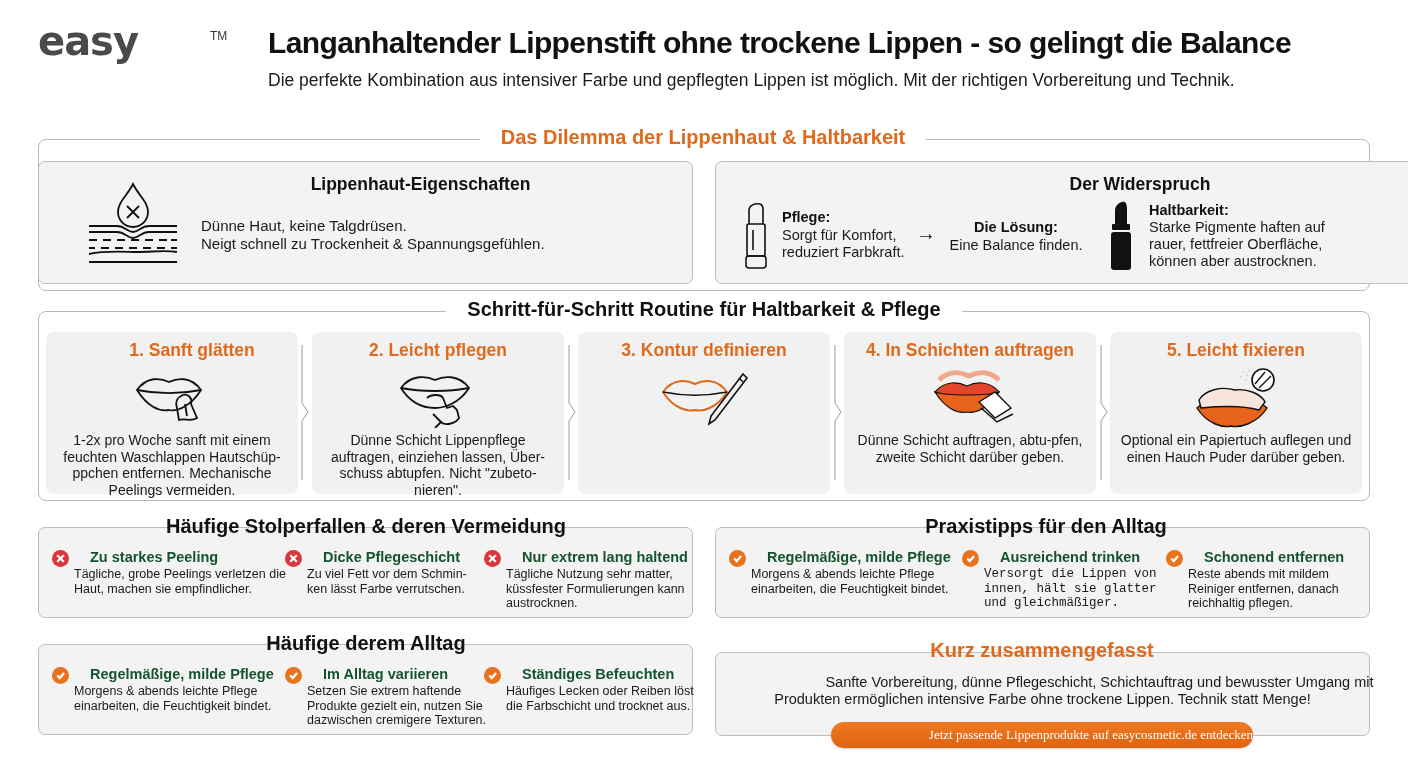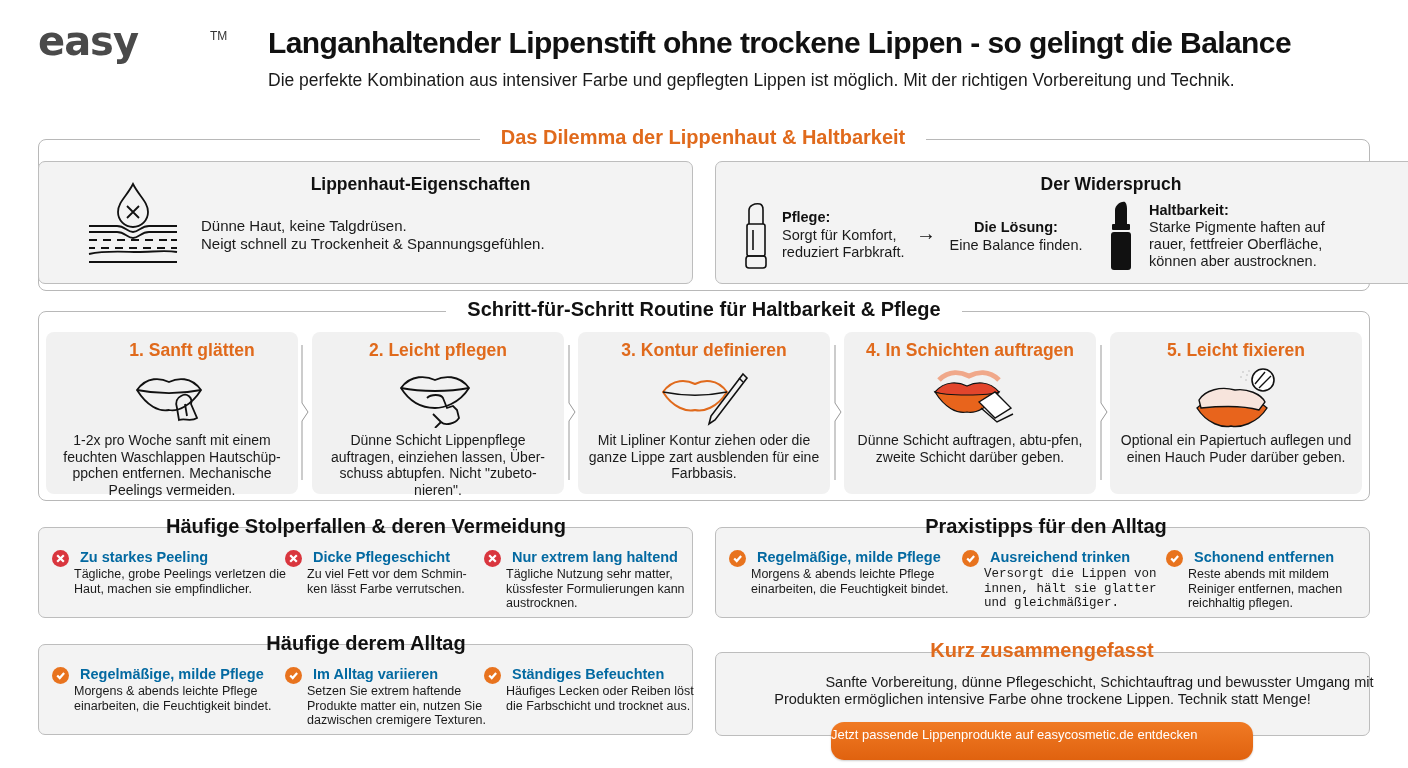--- a/index.html
+++ b/index.html
@@ -11,37 +11,37 @@
   .logo .tm { position: absolute; left: 172px; top: 7px; font-size: 12px; color: #333; }
 
   .hdr-title { position: absolute; left: 268px; top: 26px; font-size: 30px; font-weight: bold; color: #111; letter-spacing: -0.6px; white-space: nowrap; }
   .hdr-sub { position: absolute; left: 268px; top: 70px; font-size: 17.5px; color: #1a1a1a; white-space: nowrap; }
 
   .frame { position: absolute; border: 1.5px solid #b8b8b8; border-radius: 8px; background: #ffffff; }
   .sec-title { position: absolute; background: #ffffff; padding: 0 12px; font-weight: bold; white-space: nowrap; text-align: center; }
   .orange { color: #e06a1c; }
   .black { color: #111; }
 
-  .card { position: absolute; background: #f3f3f3; border: 1.2px solid #bdbdbd; border-radius: 7px; }
+  .card { position: absolute; background: #f3f3f3; border: 1.2px solid #bdbdbd; border-radius: 7px; padding-left: 29px; }
   .card-title { position: absolute; width: 100%; text-align: center; font-size: 17.5px; font-weight: bold; }
   .txt { font-size: 14.5px; line-height: 17px; color: #1a1a1a; }
 
   .step { position: absolute; top: 332px; width: 252px; height: 162px; background: #f1f1f1; border-radius: 8px; }
   .step .st { position: absolute; top: 8px; width: 100%; text-align: center; color: #e06a1c; font-size: 17.5px; font-weight: bold; white-space: nowrap; }
   .step .icon { position: absolute; top: 36px; left: 50%; transform: translateX(-50%); width: 90px; height: 60px; }
   .step .sd { position: absolute; top: 100px; left: 6px; right: 6px; text-align: center; font-size: 14px; line-height: 16.5px; color: #1a1a1a; }
   .chev { position: absolute; top: 345px; width: 10px; height: 135px; }
 
   .tip { position: absolute; width: 230px; }
   .tip .badge { position: absolute; left: 0; top: 1px; width: 17px; height: 17px; border-radius: 50%; display: flex; align-items: center; justify-content: center; }
   .tip .badge svg { width: 11px; height: 11px; }
-  .tip .th { position: absolute; left: 28px; top: 0; font-size: 14.5px; font-weight: bold; color: #0369a1; white-space: nowrap; }
+  .tip .th { position: absolute; left: 38px; top: 0; font-size: 14.5px; font-weight: bold; color: #14532d; white-space: nowrap; }
   .tip .td { position: absolute; left: 22px; top: 18px; width: 215px; font-size: 12.5px; line-height: 14.5px; color: #1a1a1a; }
 
-  .cta { position: absolute; left: 831px; top: 722px; width: 422px; height: 38px; border-radius: 13px; background: linear-gradient(#f07a24, #e0620f); color: #fff; font-size: 13px; text-align: left; line-height: 26px; box-shadow: 0 1px 2px rgba(0,0,0,0.2); }
+  .cta { position: absolute; left: 831px; top: 722px; width: 422px; height: 26px; border-radius: 13px; background: linear-gradient(#f07a24, #e0620f); color: #fff; font-size: 13px; text-align: right; line-height: 26px; box-shadow: 0 1px 2px rgba(0,0,0,0.2); font-family: Liberation Serif, serif; }
 </style>
 </head>
 <body>
 
 <div class="logo">
   <div class="l1">easy</div>
   <span class="tm">TM</span>
 </div>
 
 <div class="hdr-title">Langanhaltender Lippenstift ohne trockene Lippen - so gelingt die Balance</div>
@@ -123,21 +123,20 @@
   </svg>
 
 <div class="step" style="left:578px;border-radius:8px;">
   <div class="st">3. Kontur definieren</div>
   <svg class="icon" viewBox="0 0 90 60" fill="none" stroke-width="2">
     <path d="M4 24 C14 10 28 12 36 16 C44 12 58 10 68 24 C58 40 44 44 36 42 C28 44 14 40 4 24 Z" stroke="#e06a1c"></path>
     <path d="M4 24 C24 28 48 28 68 24" stroke="#111" stroke-width="1.4"></path>
     <path d="M84 6 L88 10 L56 52 L50 56 L52 48 Z" stroke="#111" stroke-width="1.6"></path>
     <path d="M80 10 L84 14" stroke="#111" stroke-width="1.4"></path>
   </svg>
-  <div class="sd">Mit Lipliner Kontur ziehen oder die ganze Lippe zart ausblenden für eine Farbbasis.</div>
 </div>
 <svg class="chev" style="left:833px;" viewBox="0 0 10 135" fill="none" stroke="#999" stroke-width="1">
     <path d="M2 0 V58 L8 67 L2 76 V135"></path>
   </svg>
 
 <div class="step" style="left:844px;">
   <div class="st">4. In Schichten auftragen</div>
   <svg class="icon" viewBox="0 0 90 60">
     <path d="M14 12 C24 2 36 4 44 8 C52 4 64 2 74 12" fill="none" stroke="#f0a88a" stroke-width="5"></path>
     <path d="M10 24 C20 12 34 14 42 18 C50 14 64 12 74 24 C64 28 50 28 42 28 C32 28 20 28 10 24 Z" fill="#e2452c" stroke="#111" stroke-width="1.2"></path>
@@ -221,21 +220,21 @@
   <div class="th">Ausreichend trinken</div>
   <div class="td" style="width:180px;font-family:Liberation Mono, monospace;">Versorgt die Lippen von innen, hält sie glatter und gleichmäßiger.</div>
 </div>
 <div class="tip" style="left:1166px; top:549px;">
   <span class="badge" style="background:#e8731e;">
       <svg viewBox="0 0 10 10" fill="none" stroke="#fff" stroke-width="2">
         <path d="M2 5 L4.3 7.3 L8.3 2.7"></path>
       </svg>
     </span>
   <div class="th">Schonend entfernen</div>
-  <div class="td" style="width:175px;">Reste abends mit mildem Reiniger entfernen, machen reichhaltig pflegen.</div>
+  <div class="td" style="width:175px;">Reste abends mit mildem Reiniger entfernen, danach reichhaltig pflegen.</div>
 </div>
 
 <div class="card" style="left:38px; top:644px; width:655px; height:91px;"></div>
 <div class="sec-title black" style="left:250px; top:632px; width:232px; font-size:20px; background:transparent;">Häufige derem Alltag</div>
 
 <div class="tip" style="left:52px; top:666px;">
   <span class="badge" style="background:#e8731e;">
       <svg viewBox="0 0 10 10" fill="none" stroke="#fff" stroke-width="2">
         <path d="M2 5 L4.3 7.3 L8.3 2.7"></path>
       </svg>
@@ -243,21 +242,21 @@
   <div class="th">Regelmäßige, milde Pflege</div>
   <div class="td">Morgens &amp; abends leichte Pflege einarbeiten, die Feuchtigkeit bindet.</div>
 </div>
 <div class="tip" style="left:285px; top:666px;">
   <span class="badge" style="background:#e8731e;">
       <svg viewBox="0 0 10 10" fill="none" stroke="#fff" stroke-width="2">
         <path d="M2 5 L4.3 7.3 L8.3 2.7"></path>
       </svg>
     </span>
   <div class="th">Im Alltag variieren</div>
-  <div class="td" style="width:190px;">Setzen Sie extrem haftende Produkte matter ein, nutzen Sie dazwischen cremigere Texturen.</div>
+  <div class="td" style="width:190px;">Setzen Sie extrem haftende Produkte gezielt ein, nutzen Sie dazwischen cremigere Texturen.</div>
 </div>
 <div class="tip" style="left:484px; top:666px;">
   <span class="badge" style="background:#e8731e;">
       <svg viewBox="0 0 10 10" fill="none" stroke="#fff" stroke-width="2">
         <path d="M2 5 L4.3 7.3 L8.3 2.7"></path>
       </svg>
     </span>
   <div class="th">Ständiges Befeuchten</div>
   <div class="td" style="width:190px;">Häufiges Lecken oder Reiben löst die Farbschicht und trocknet aus.</div>
 </div>

